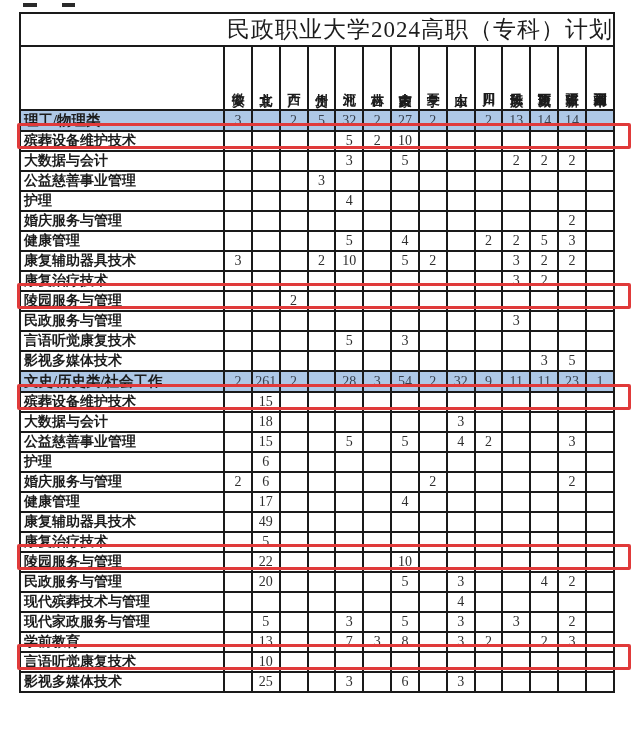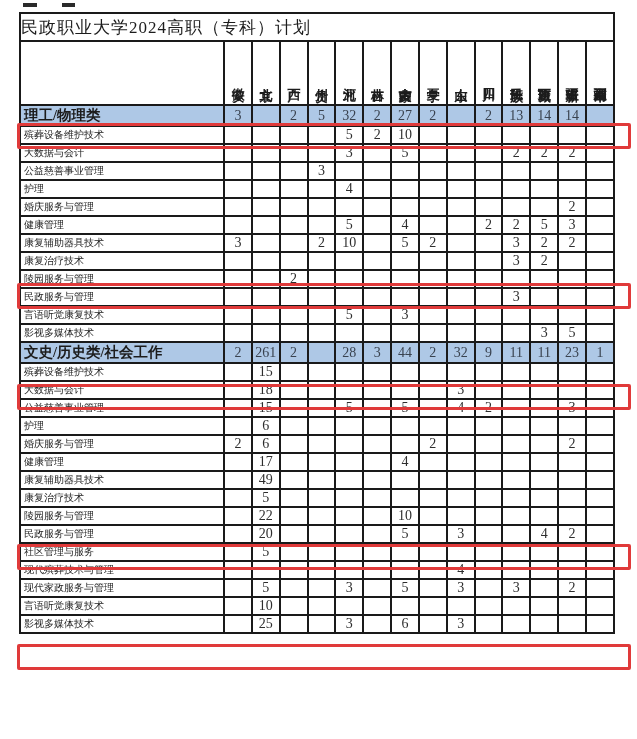--- a/index.html
+++ b/index.html
@@ -30,40 +30,40 @@
   table.grid col.label-col{width:204px;}
   table.grid td,table.grid th{
     border:2px solid var(--line);
     padding:0;
     font-weight:normal;
     overflow:hidden;
     white-space:nowrap;
   }
   td.title{
     height:26px;
-    text-align:left;
+    text-align:right;
     font-weight:bold;
-    font-size:17px;
+    font-size:23px;
     letter-spacing:1px;
   }
   tr.col-header-row th{height:62px;vertical-align:middle;text-align:center;}
   th.col-head span{
     writing-mode:vertical-rl;
     text-orientation:upright;
     font-weight:bold;
     font-size:13px;
     line-height:1.05;
     letter-spacing:0px;
   }
   tbody th.row-label{
     height:16px;
     text-align:left;
-    font-size:10px;
+    font-size:14px;
     padding-left:3px;
-    font-weight:normal;
+    font-weight:bold;
   }
   tbody td.value-cell{
     height:16px;
     text-align:center;
     font-size:14px;
     color:#2e2e2e;
   }
   tr.section-row th.row-label{font-weight:bold;font-size:14.5px;}
   tr.section-row{background:var(--section-bg);}
   tr.section-row td.value-cell{color:#39424f;}
@@ -345,21 +345,21 @@
           <td class="value-cell"></td>
         </tr>
         <tr class="section-row">
           <th class="row-label">文史/历史类/社会工作</th>
           <td class="value-cell">2</td>
           <td class="value-cell">261</td>
           <td class="value-cell">2</td>
           <td class="value-cell"></td>
           <td class="value-cell">28</td>
           <td class="value-cell">3</td>
-          <td class="value-cell">44</td>
+          <td class="value-cell">54</td>
           <td class="value-cell">2</td>
           <td class="value-cell">32</td>
           <td class="value-cell">9</td>
           <td class="value-cell">11</td>
           <td class="value-cell">11</td>
           <td class="value-cell">23</td>
           <td class="value-cell">1</td>
         </tr>
         <tr class="hl">
           <th class="row-label">殡葬设备维护技术</th>
@@ -524,37 +524,20 @@
           <td class="value-cell"></td>
           <td class="value-cell">5</td>
           <td class="value-cell"></td>
           <td class="value-cell">3</td>
           <td class="value-cell"></td>
           <td class="value-cell"></td>
           <td class="value-cell">4</td>
           <td class="value-cell">2</td>
           <td class="value-cell"></td>
         </tr>
-        <tr>
-          <th class="row-label">社区管理与服务</th>
-          <td class="value-cell"></td>
-          <td class="value-cell">5</td>
-          <td class="value-cell"></td>
-          <td class="value-cell"></td>
-          <td class="value-cell"></td>
-          <td class="value-cell"></td>
-          <td class="value-cell"></td>
-          <td class="value-cell"></td>
-          <td class="value-cell"></td>
-          <td class="value-cell"></td>
-          <td class="value-cell"></td>
-          <td class="value-cell"></td>
-          <td class="value-cell"></td>
-          <td class="value-cell"></td>
-        </tr>
         <tr class="hl">
           <th class="row-label">现代殡葬技术与管理</th>
           <td class="value-cell"></td>
           <td class="value-cell"></td>
           <td class="value-cell"></td>
           <td class="value-cell"></td>
           <td class="value-cell"></td>
           <td class="value-cell"></td>
           <td class="value-cell"></td>
           <td class="value-cell"></td>
@@ -573,20 +556,37 @@
           <td class="value-cell"></td>
           <td class="value-cell">3</td>
           <td class="value-cell"></td>
           <td class="value-cell">5</td>
           <td class="value-cell"></td>
           <td class="value-cell">3</td>
           <td class="value-cell"></td>
           <td class="value-cell">3</td>
           <td class="value-cell"></td>
           <td class="value-cell">2</td>
+          <td class="value-cell"></td>
+        </tr>
+        <tr>
+          <th class="row-label">学前教育</th>
+          <td class="value-cell"></td>
+          <td class="value-cell">13</td>
+          <td class="value-cell"></td>
+          <td class="value-cell"></td>
+          <td class="value-cell">7</td>
+          <td class="value-cell">3</td>
+          <td class="value-cell">8</td>
+          <td class="value-cell"></td>
+          <td class="value-cell">3</td>
+          <td class="value-cell">2</td>
+          <td class="value-cell"></td>
+          <td class="value-cell">2</td>
+          <td class="value-cell">3</td>
           <td class="value-cell"></td>
         </tr>
         <tr>
           <th class="row-label">言语听觉康复技术</th>
           <td class="value-cell"></td>
           <td class="value-cell">10</td>
           <td class="value-cell"></td>
           <td class="value-cell"></td>
           <td class="value-cell"></td>
           <td class="value-cell"></td>

